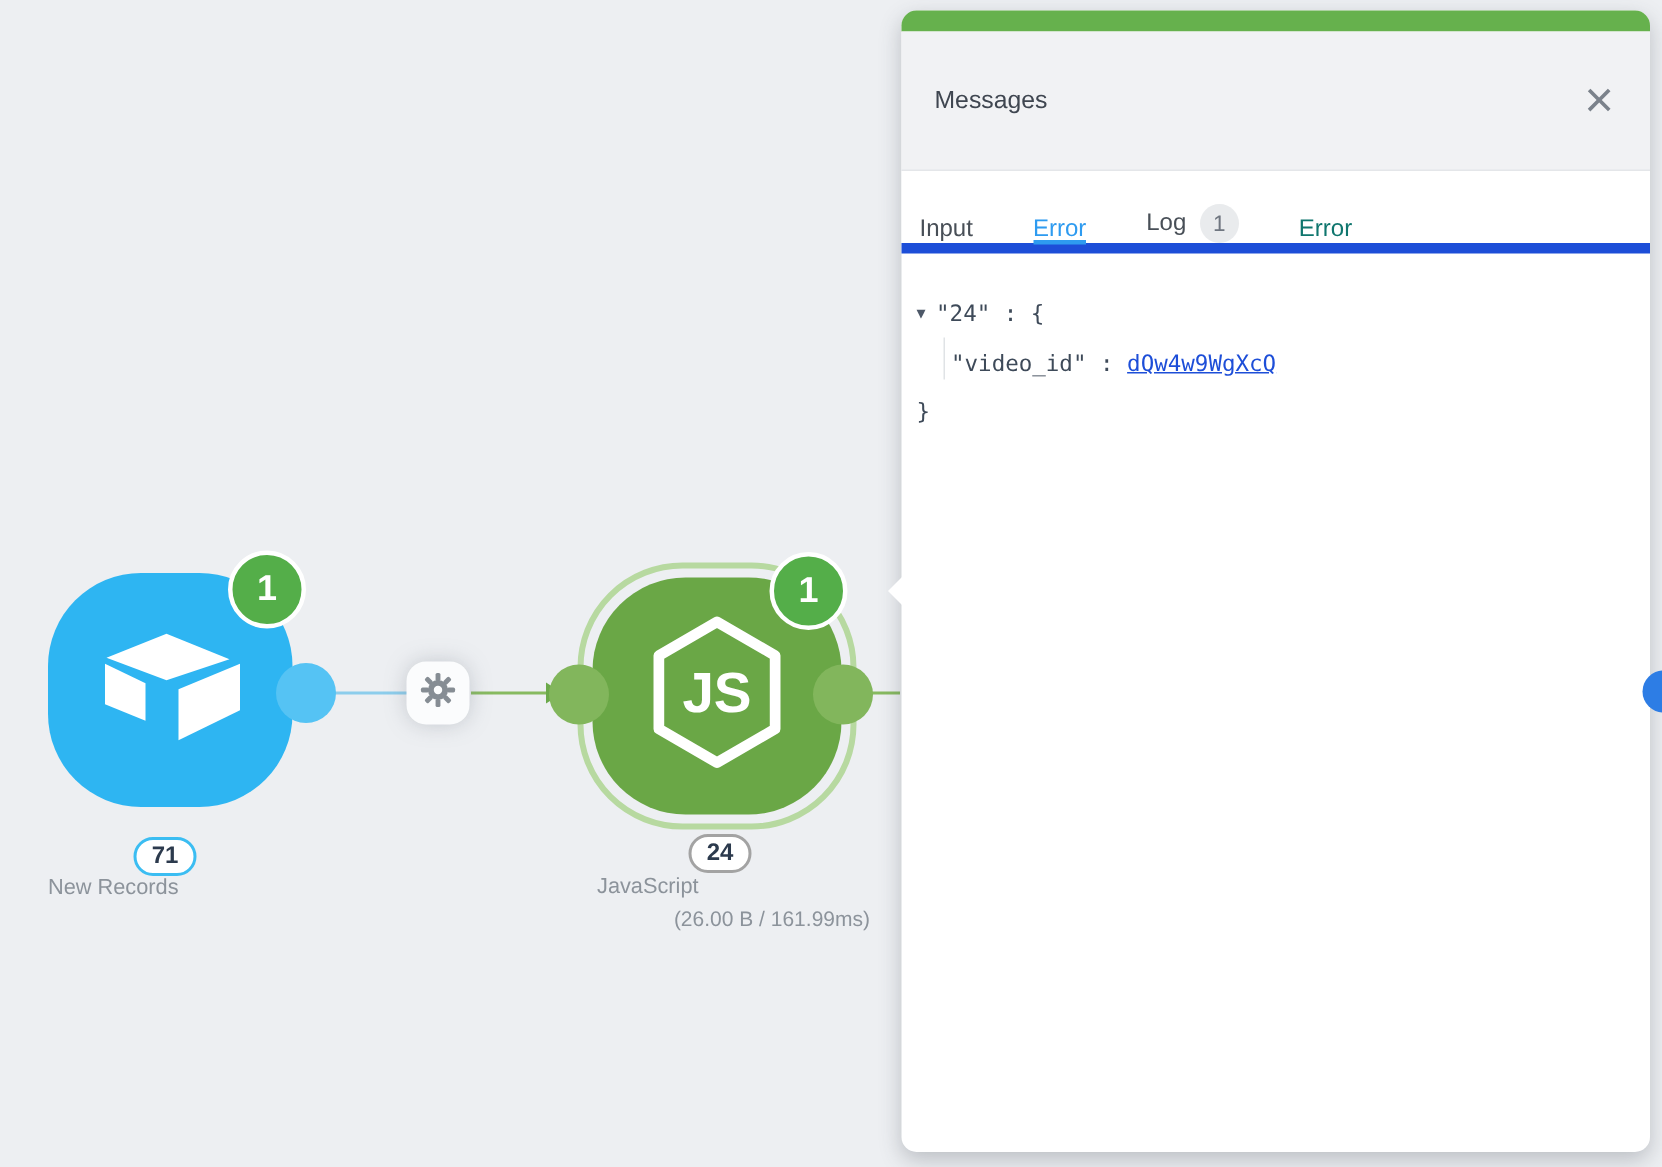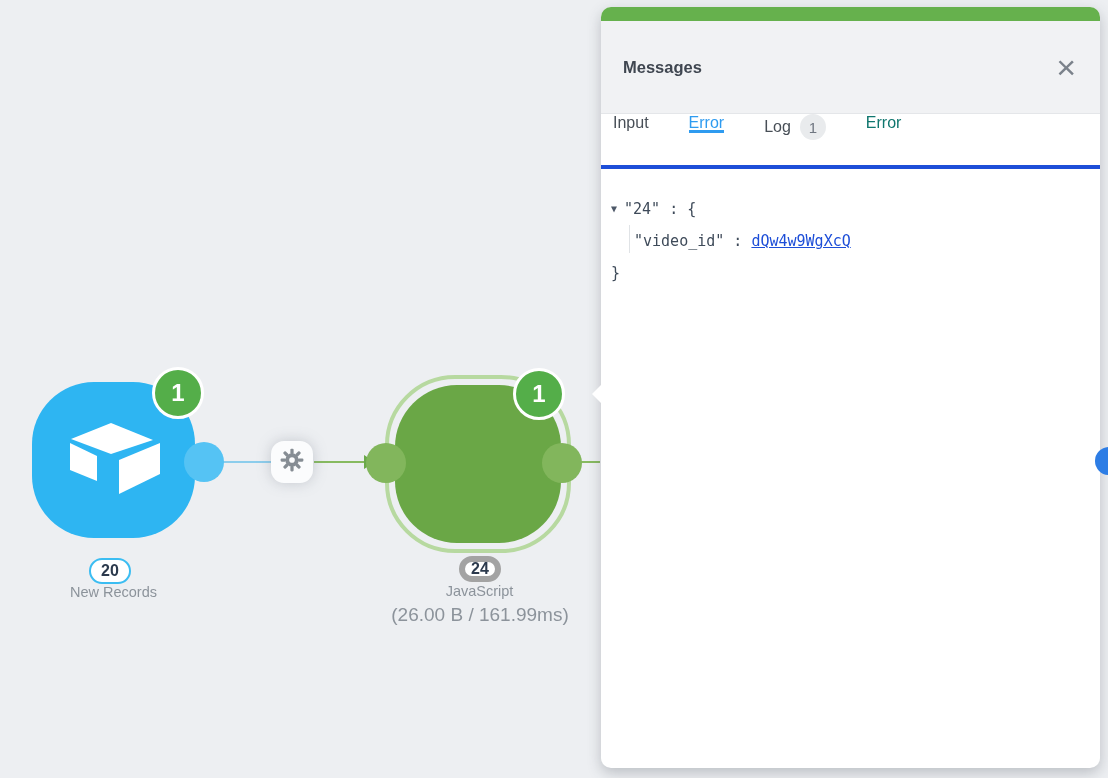--- a/index.html
+++ b/index.html
@@ -32,43 +32,43 @@
   .port { position:absolute; width:20px; height:20px; background:#ffffff; border-radius:50%; z-index:4; }
   .port::before { content:''; position:absolute; left:50%; top:50%; transform:translate(-50%,-50%);
     width:40px; height:40px; border-radius:50%; z-index:-1; }
   .port-blue::before { background:#55c3f4; }
   .port-green::before { background:#82b65c; }
 
   .count-pill { position:absolute; background:#ffffff; border-radius:14px;
     font-size:16px; font-weight:bold; color:#2c3a4d; width:42px; height:26px;
     display:flex; align-items:center; justify-content:center; z-index:3; }
   .pill-blue { border:2px solid #3bbdf2; }
-  .pill-green { border:6px solid #a3a3a3; }
+  .pill-green { border:2px solid #a3a3a3; }
 
-  .node-label { position:absolute; text-align:center; color:#8c939b; font-size:14.5px; }
-  .node-stats { position:absolute; text-align:center; color:#8c939b; font-size:19px; }
+  .node-label { position:absolute; color:#8c939b; font-size:14.5px; }
+  .node-stats { position:absolute; text-align:right; color:#8c939b; font-size:14px; }
 
   
   .gear-chip { position:absolute; left:271px; top:441px; width:42px; height:42px;
     background:#fbfcfd; border-radius:13px; box-shadow:0 0 14px rgba(120,130,140,.35);
     display:flex; align-items:center; justify-content:center; z-index:4; }
 
   
   .panel { position:absolute; left:601px; top:7px; width:499px; height:761px;
     background:#ffffff; border-radius:10px; box-shadow:0 5px 14px rgba(60,70,80,.28); z-index:10; }
   .panel-accent { height:14px; background:#66b14d; border-radius:10px 10px 0 0; }
   .panel-pointer { position:absolute; left:-9px; top:377px; width:0; height:0;
     border-right:10px solid #ffffff; border-top:10px solid transparent; border-bottom:10px solid transparent; }
   .panel-header { height:93px; background:#f1f2f4; display:flex; align-items:center;
     justify-content:space-between; padding:0 24px 0 22px; border-bottom:1px solid #e4e6e9; }
-  .panel-title { font-size:16.5px; font-weight:bold; color:#3f4650;text-align:center; }
+  .panel-title { font-size:16.5px; font-weight:normal; color:#3f4650;text-align:center; }
   .panel-close { font-size:34px; font-weight:300; color:#7b828b; line-height:24px; cursor:pointer; }
 
-  .tabs { height:55px; display:flex; align-items:flex-start; gap:40px; padding:0 0 0 12px;
-    border-bottom:4px solid #1d4ed8; background:#ffffff; }
+  .tabs { height:55px; display:flex; align-items:flex-end; gap:40px; padding:0 0 0 12px;
+    border-bottom:7px solid #1d4ed8; background:#ffffff; }
   .tab { display:flex; align-items:center; font-size:16px; color:#484f57; position:relative; cursor:pointer; }
   .tab-active { color:#2e9bf0; }
   .tab-active::after { content:''; position:absolute; left:0; right:0; bottom:-1px; height:3px; background:#2e9bf0; }
   .tab-disabled { color:#0f766e; }
   .tab-badge { margin-left:9px; width:26px; height:26px; border-radius:50%; background:#e9ebed;
     color:#6f7680; font-size:15px; display:flex; align-items:center; justify-content:center; }
 
   .json-view { position:relative; padding:24px 0 0 10px;
     font-family:"DejaVu Sans Mono","Liberation Mono",monospace; font-size:15px; color:#3e4a59; }
   .json-line { line-height:32px; white-space:pre; }
@@ -118,25 +118,31 @@
         <g fill="#ffffff">
           <polygon points="4,18 44,2 86,19 44,33"></polygon>
           <polygon points="52,39 93,22 93,53 52,73"></polygon>
           <polygon points="3,22 30,35 30,60 3,49"></polygon>
         </g>
       </svg>
     </span>
     <div class="run-badge" style="left:120px; top:-15px;">1</div>
     <div class="port port-blue" style="left:162px; top:70px;"></div>
   </div>
-  <div class="count-pill pill-blue" style="left:89px; top:558px;">20</div>
+  <div class="count-pill pill-blue" style="left:89px; top:558px;">71</div>
   <div class="node-label" style="left:32px; top:584px; width:163px;">New Records</div>
 
   <div class="node node-green" style="left:395px; top:385px; width:166px; height:158px;">
     <div class="node-body"></div>
+    <span class="node-icon">
+      <svg width="92" height="102" viewBox="0 0 90 100">
+        <polygon points="45,4 83,26 83,74 45,96 7,74 7,26" fill="none" stroke="#ffffff" stroke-width="7" stroke-linejoin="round"></polygon>
+        <text x="45" y="63" text-anchor="middle" fill="#ffffff" font-family="Liberation Sans, sans-serif" font-size="37" font-weight="bold">JS</text>
+      </svg>
+    </span>
     <div class="run-badge" style="left:118px; top:-17px;">1</div>
     <div class="port port-green" style="left:-19px; top:68px;"></div>
     <div class="port port-green" style="left:157px; top:68px;"></div>
   </div>
   <div class="count-pill pill-green" style="left:459px; top:556px;">24</div>
   <div class="node-label" style="left:398px; top:583px; width:163px;">JavaScript</div>
   <div class="node-stats" style="left:380px; top:604px; width:200px;">(26.00 B / 161.99ms)</div>
 
   <div class="panel">
     <div class="panel-pointer"></div>

